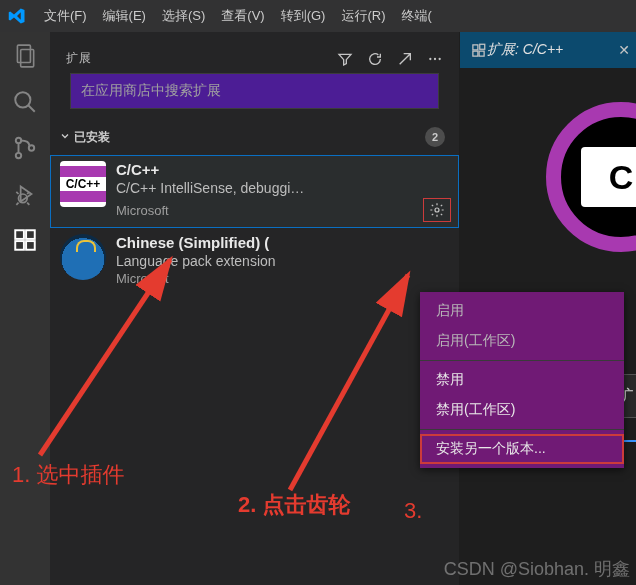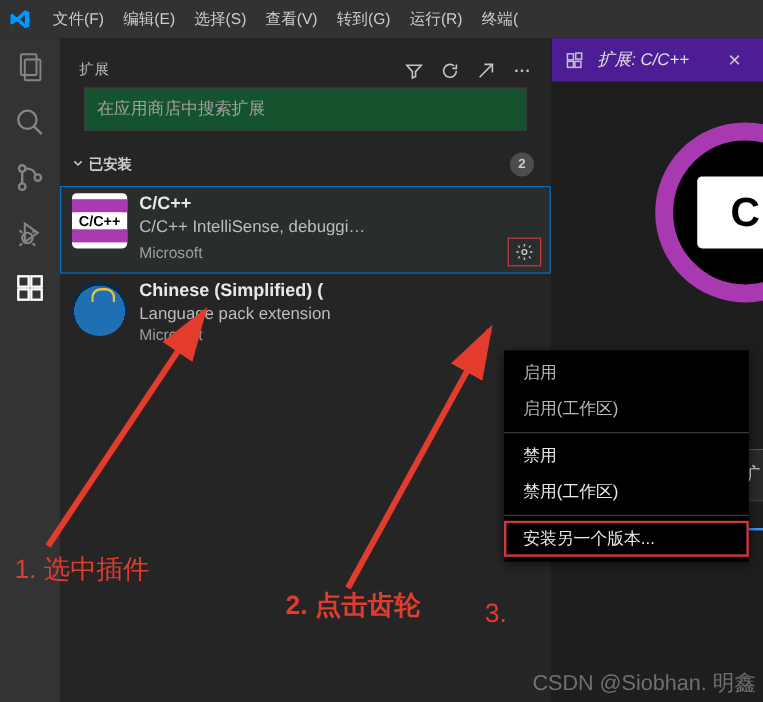--- a/index.html
+++ b/index.html
@@ -66,21 +66,21 @@
     padding: 0 16px;
     font-size: 12px;
     color: #bbbbbb;
   }
   .sidebar-header .title { flex: 1; letter-spacing: 1px; }
   .sidebar-header .actions { display: flex; gap: 14px; color: #c5c5c5; }
   .sidebar-header .actions .hicon { width: 16px; height: 16px; display:flex; align-items:center; justify-content:center; }
   .search-box {
     margin: 6px 20px 14px 20px;
     height: 36px;
-    background: #14532d;
+    background: #4c1d95;
     border: 1px solid #3c3c3c;
     display: flex;
     align-items: center;
     padding: 0 10px;
     color: #a0a0a0;
     font-size: 14px;
   }
   .section-header {
     display: flex;
     align-items: center;
@@ -153,24 +153,24 @@
     color:#c5c5c5;
   }
   
   .editor-area {
     position:absolute;
     left: 460px; top:32px; right:0; bottom:0;
     background:#1e1e1e;
   }
   .tabbar {
     height: 36px;
-    background:#4c1d95;
+    background:#0c4a6e;
     display:flex; align-items:center;
-    padding: 0 18px 0 10px;
-    gap:12px;
+    padding: 0 6px 0 10px;
+    gap:1px;
     font-size:14px;
     color:#e0e0e0;
     font-style: italic;
   }
   .tabbar .ext-tab-icon { width:16px; height:16px; display:flex; align-items:center; justify-content:center; }
   .tabbar .tab-title { flex:1; white-space:nowrap; overflow:hidden; }
   .tabbar .close { font-style:normal; color:#c5c5c5; }
   .detail-logo {
     position:absolute; right:-60px; top:70px;
     width:150px; height:150px; border-radius:50%;
@@ -180,21 +180,21 @@
   .detail-logo .inner {
     background:#fff; color:#000; font-weight:bold; font-size:34px;
     width:80px; height:60px; display:flex; align-items:center; justify-content:center;
     border-radius:4px;
   }
   
   .context-menu {
     position:absolute;
     right: 12px; top: 292px;
     width: 204px;
-    background:#000000;
+    background:#701a75;
     box-shadow: 0 2px 8px rgba(0,0,0,0.6);
     padding: 4px 0;
     font-size:14px;
     color:#b8b8b8;
   }
   .context-menu .cm-item {
     padding: 6px 16px;
     white-space:nowrap;
   }
   .context-menu .cm-item.enabled { color:#e8e8e8; }

